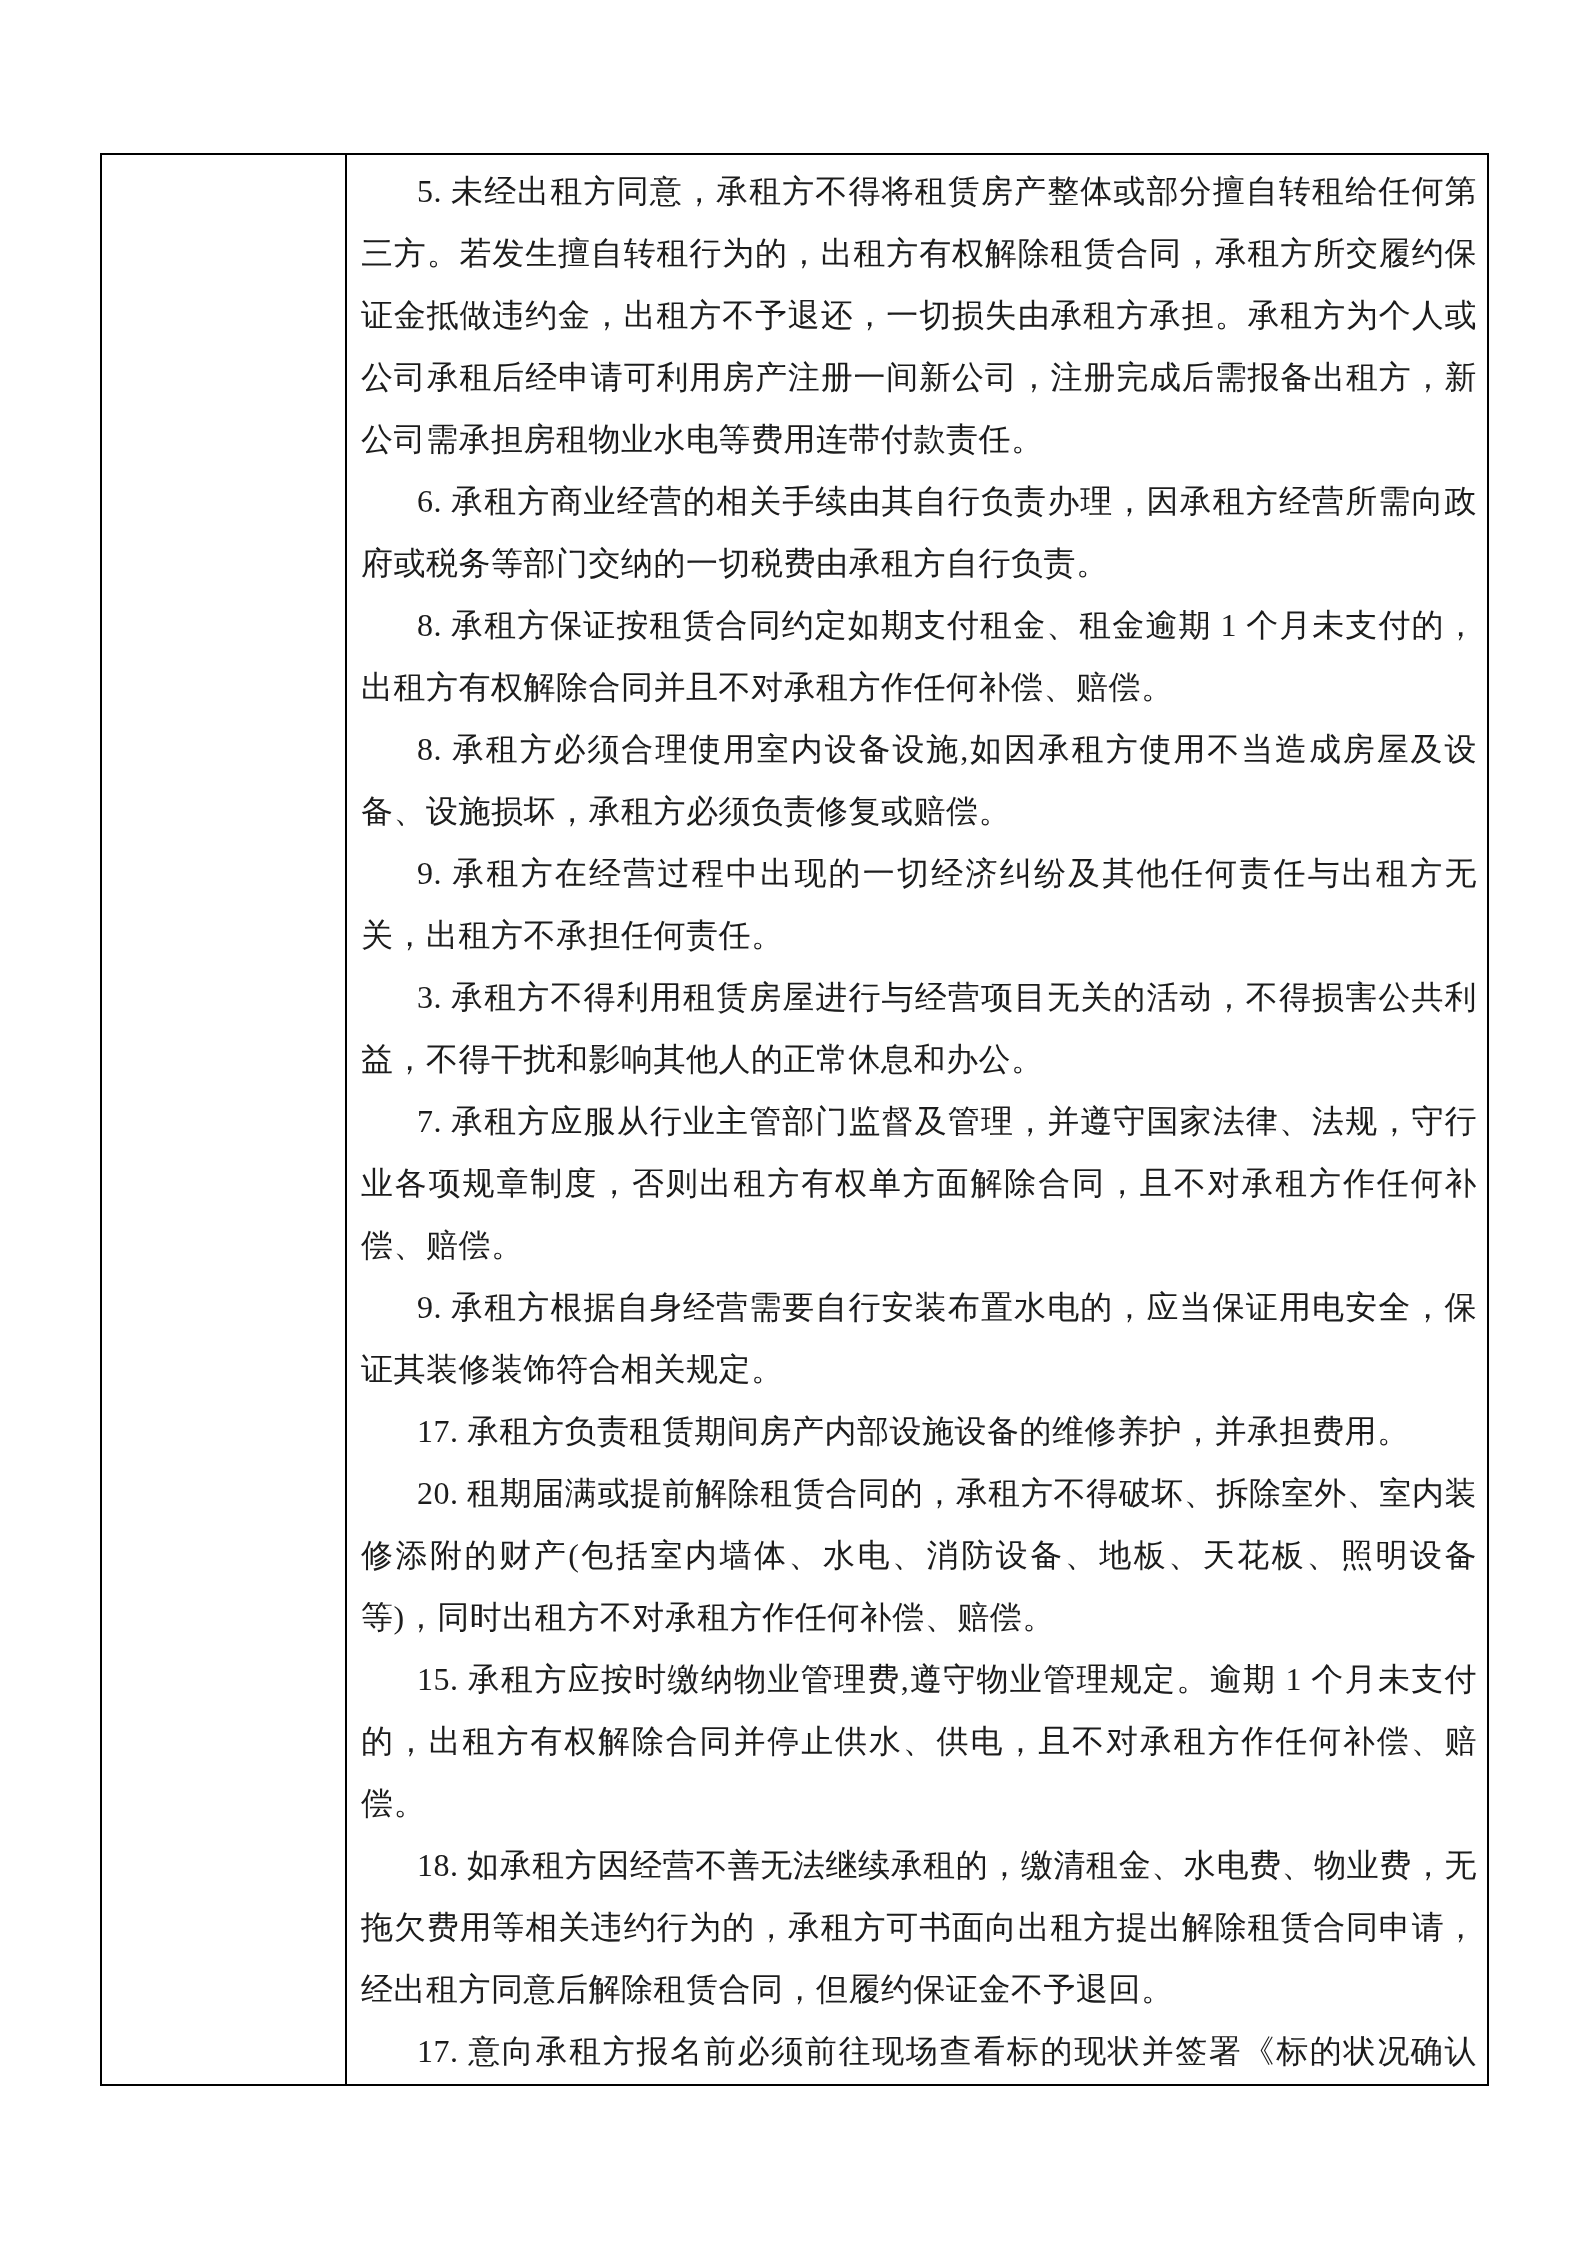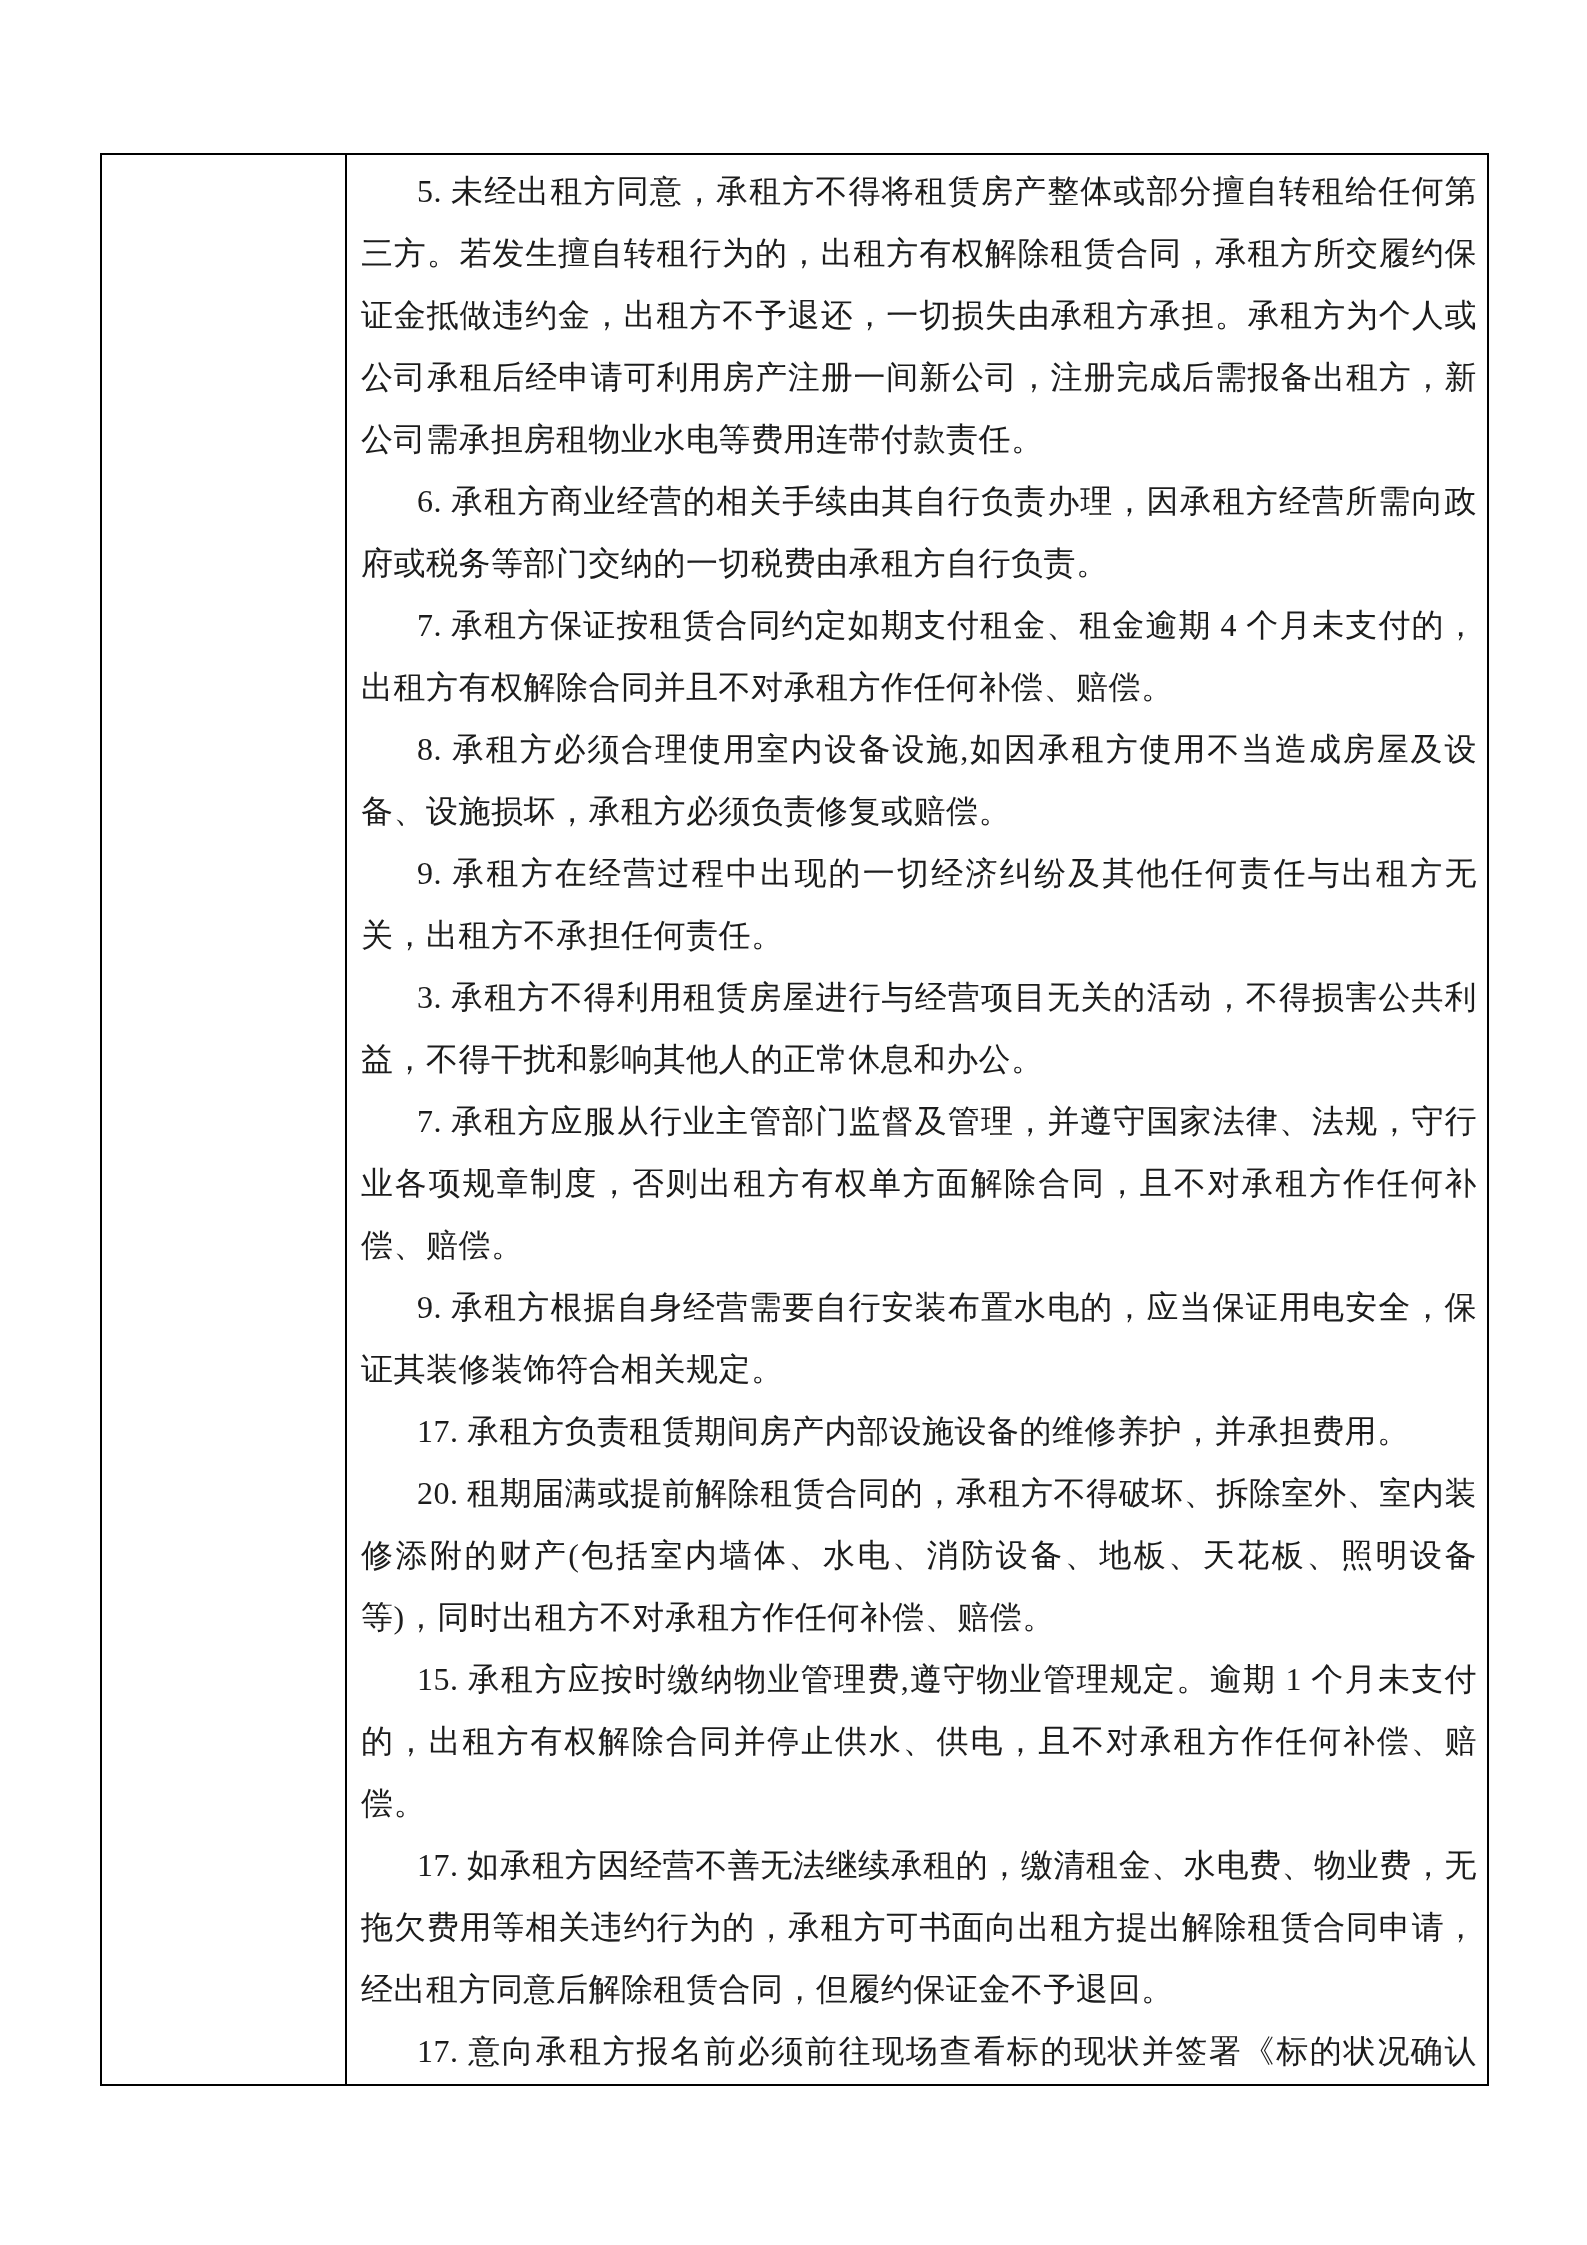--- a/index.html
+++ b/index.html
@@ -55,26 +55,26 @@
 </style>
 </head>
 <body>
 
 <div class="doc-page">
   <div class="terms-table">
     <div class="cell-left"></div>
     <div class="cell-right">
       <p>5. 未经出租方同意，承租方不得将租赁房产整体或部分擅自转租给任何第三方。若发生擅自转租行为的，出租方有权解除租赁合同，承租方所交履约保证金抵做违约金，出租方不予退还，一切损失由承租方承担。承租方为个人或公司承租后经申请可利用房产注册一间新公司，注册完成后需报备出租方，新公司需承担房租物业水电等费用连带付款责任。</p>
       <p>6. 承租方商业经营的相关手续由其自行负责办理，因承租方经营所需向政府或税务等部门交纳的一切税费由承租方自行负责。</p>
-      <p>7. 承租方保证按租赁合同约定如期支付租金、租金逾期 4 个月未支付的，出租方有权解除合同并且不对承租方作任何补偿、赔偿。</p>
+      <p>8. 承租方保证按租赁合同约定如期支付租金、租金逾期 1 个月未支付的，出租方有权解除合同并且不对承租方作任何补偿、赔偿。</p>
       <p>8. 承租方必须合理使用室内设备设施,如因承租方使用不当造成房屋及设备、设施损坏，承租方必须负责修复或赔偿。</p>
       <p>9. 承租方在经营过程中出现的一切经济纠纷及其他任何责任与出租方无关，出租方不承担任何责任。</p>
       <p>3. 承租方不得利用租赁房屋进行与经营项目无关的活动，不得损害公共利益，不得干扰和影响其他人的正常休息和办公。</p>
       <p>7. 承租方应服从行业主管部门监督及管理，并遵守国家法律、法规，守行业各项规章制度，否则出租方有权单方面解除合同，且不对承租方作任何补偿、赔偿。</p>
       <p>9. 承租方根据自身经营需要自行安装布置水电的，应当保证用电安全，保证其装修装饰符合相关规定。</p>
       <p>17. 承租方负责租赁期间房产内部设施设备的维修养护，并承担费用。</p>
       <p>20. 租期届满或提前解除租赁合同的，承租方不得破坏、拆除室外、室内装修添附的财产(包括室内墙体、水电、消防设备、地板、天花板、照明设备等)，同时出租方不对承租方作任何补偿、赔偿。</p>
       <p>15. 承租方应按时缴纳物业管理费,遵守物业管理规定。逾期 1 个月未支付的，出租方有权解除合同并停止供水、供电，且不对承租方作任何补偿、赔偿。</p>
-      <p>17. 如承租方因经营不善无法继续承租的，缴清租金、水电费、物业费，无拖欠费用等相关违约行为的，承租方可书面向出租方提出解除租赁合同申请，经出租方同意后解除租赁合同，但履约保证金不予退回。</p>
+      <p>18. 如承租方因经营不善无法继续承租的，缴清租金、水电费、物业费，无拖欠费用等相关违约行为的，承租方可书面向出租方提出解除租赁合同申请，经出租方同意后解除租赁合同，但履约保证金不予退回。</p>
       <p>17. 意向承租方报名前必须前往现场查看标的现状并签署《标的状况确认书》，在报名时上传《标的状况确认书》。</p>
     </div>
   </div>
 </div>
 
 </body></html>

